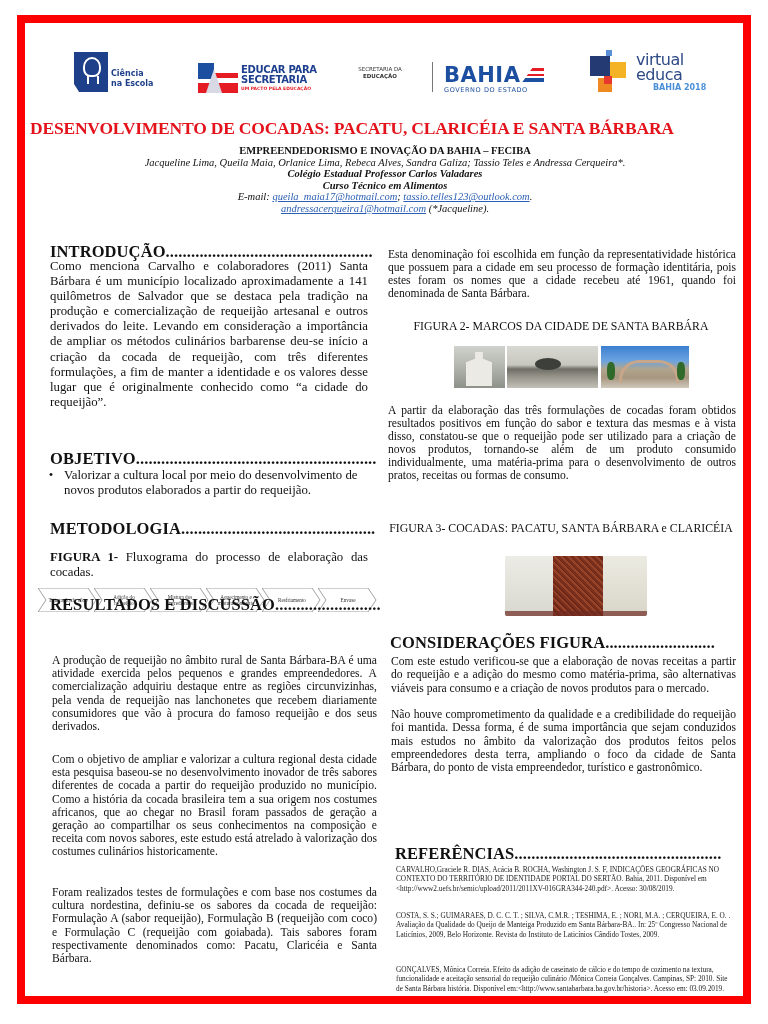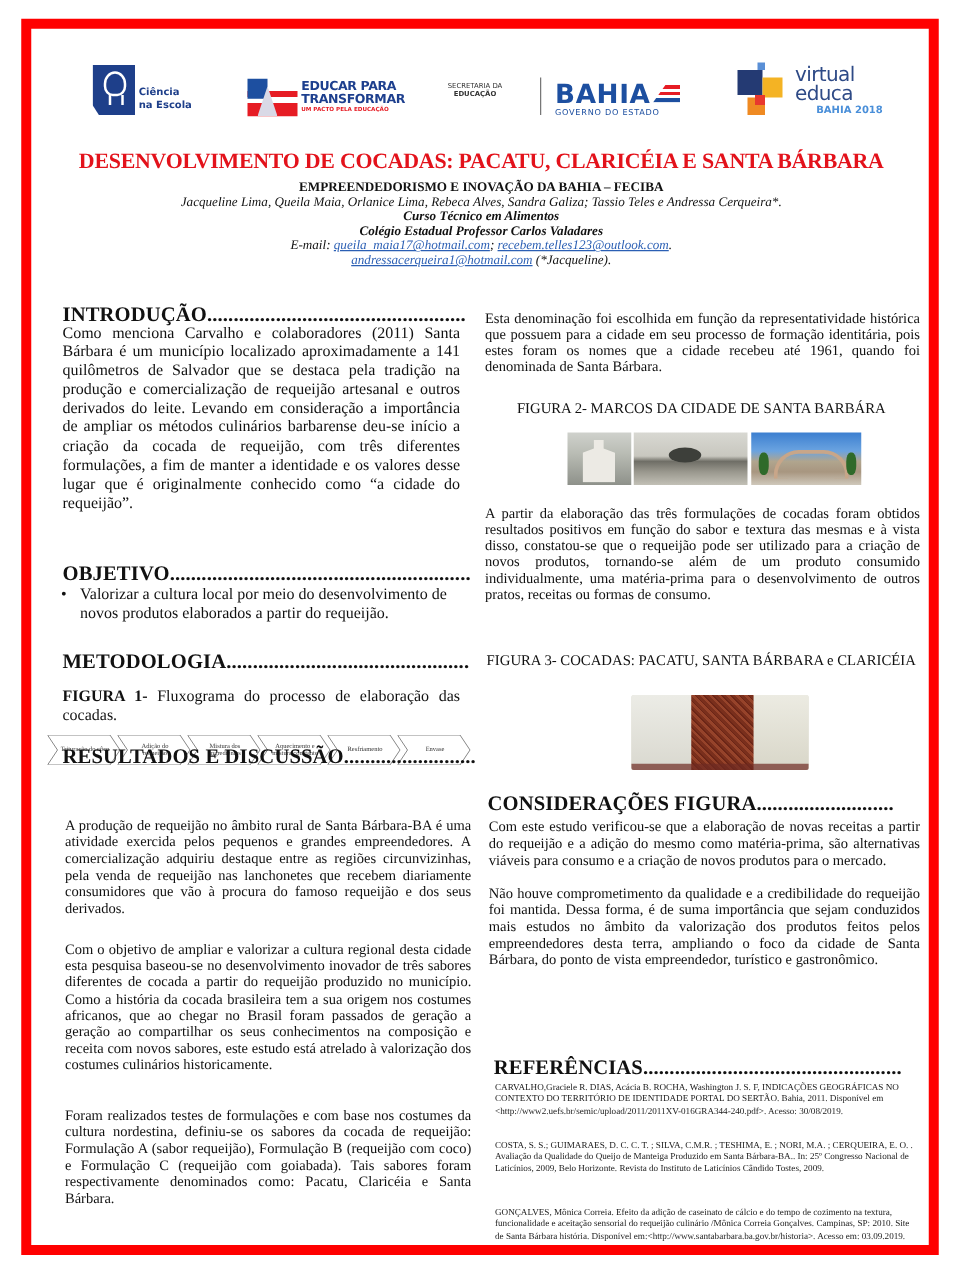--- a/index.html
+++ b/index.html
@@ -40,21 +40,21 @@
   .ve-mark .s2 { left: 0; top: 6px; width: 20px; height: 20px; background: #243a73; }
   .ve-mark .s3 { left: 20px; top: 12px; width: 16px; height: 16px; background: #f4b324; }
   .ve-mark .s4 { left: 14px; top: 26px; width: 8px; height: 8px; background: #e8382e; }
   .ve-mark .s5 { left: 8px; top: 28px; width: 14px; height: 14px; background: #ef8a22; }
   .ve-text { margin-left: 4px; font-family: "DejaVu Sans", sans-serif; color: #2e4a86; line-height: 15px; }
   .ve-text .t1 { font-size: 16px; letter-spacing: -0.5px; }
   .ve-text .t2 { font-size: 16px; letter-spacing: -0.5px; }
   .ve-text .t3 { font-size: 8px; color: #4a8fd9; font-weight: bold; line-height: 12px; padding-left: 17px; }
 
   
-  .title { left: 30px; width: 710px; top: 118px; text-align: center; color: #e3121b; font-weight: bold; font-size: 17.5px; letter-spacing: -0.2px; }
+  .title { left: 30px; width: 710px; top: 118px; text-align: left; color: #e3121b; font-weight: bold; font-size: 17.5px; letter-spacing: -0.2px; }
   .header-block { left: 30px; width: 710px; top: 145px; text-align: center; font-size: 10.5px; line-height: 11.6px; }
   .header-block .b { font-weight: bold; }
   .header-block .i { font-style: italic; }
   .header-block .bi { font-weight: bold; font-style: italic; }
   .header-block a { color: #2b5fb4; text-decoration: underline; }
 
   
   .h2 { font-weight: bold; font-size: 16.5px; line-height: 17px; white-space: nowrap; letter-spacing: 0.1px; }
   .body-text { font-size: 12.8px; line-height: 15.1px; text-align: justify; }
   .body-text-r { font-size: 11.6px; line-height: 12.9px; text-align: justify; }
@@ -95,21 +95,21 @@
   <div class="ciencia-text">
     <div>Ciência</div>
     <div>na Escola</div>
   </div>
 </div>
 
 <div class="logo logo-educar">
   <div class="flag-ba"></div>
   <div class="educar-text">
     <div class="l1">EDUCAR PARA</div>
-    <div class="l2">TRANSFORMAR</div>
+    <div class="l2">SECRETARIA</div>
     <div class="l3">UM PACTO PELA EDUCAÇÃO</div>
   </div>
 </div>
 
 <div class="logo logo-secretaria">
   <div>SECRETARIA DA</div>
   <div class="b">EDUCAÇÃO</div>
 </div>
 <div class="sep"></div>
 
@@ -133,24 +133,24 @@
     <div class="t1">virtual</div>
     <div class="t2">educa</div>
     <div class="t3">BAHIA 2018</div>
   </div>
 </div>
 
 <div class="abs title">DESENVOLVIMENTO DE COCADAS: PACATU, CLARICÉIA E SANTA BÁRBARA</div>
 <div class="abs header-block">
   <div class="b">EMPREENDEDORISMO E INOVAÇÃO DA BAHIA – FECIBA</div>
   <div class="i">Jacqueline Lima, Queila Maia, Orlanice Lima, Rebeca Alves, Sandra Galiza; Tassio Teles  e Andressa Cerqueira*.</div>
+  <div class="bi">Colégio Estadual Professor Carlos Valadares</div>
   <div class="bi">Curso Técnico em Alimentos</div>
-  <div class="bi">Colégio Estadual Professor Carlos Valadares</div>
   <div class="i">
-    <span>E-mail: </span><a>queila_maia17@hotmail.com</a><span>; </span><a>recebem.telles123@outlook.com</a><span>.</span>
+    <span>E-mail: </span><a>queila_maia17@hotmail.com</a><span>; </span><a>tassio.telles123@outlook.com</a><span>.</span>
   </div>
   <div class="i">
     <a>andressacerqueira1@hotmail.com</a><span> (*Jacqueline).</span>
   </div>
 </div>
 
 <div class="abs h2" style="left:50px; top:243px;">INTRODUÇÃO.................................................</div>
 <div class="abs body-text" style="left:50px; top:259px; width:318px;">Como menciona Carvalho e colaboradores (2011) Santa Bárbara é um município localizado aproximadamente a 141 quilômetros de Salvador que se destaca pela tradição na produção e comercialização de requeijão artesanal e outros derivados do leite. Levando em consideração a importância de ampliar os métodos culinários barbarense deu-se início a criação da cocada de requeijão, com três diferentes formulações, a fim de manter a identidade e os valores desse lugar que é originalmente conhecido como “a cidade do requeijão”.</div>
 
 <div class="abs h2" style="left:50px; top:450px;">OBJETIVO.........................................................</div>

